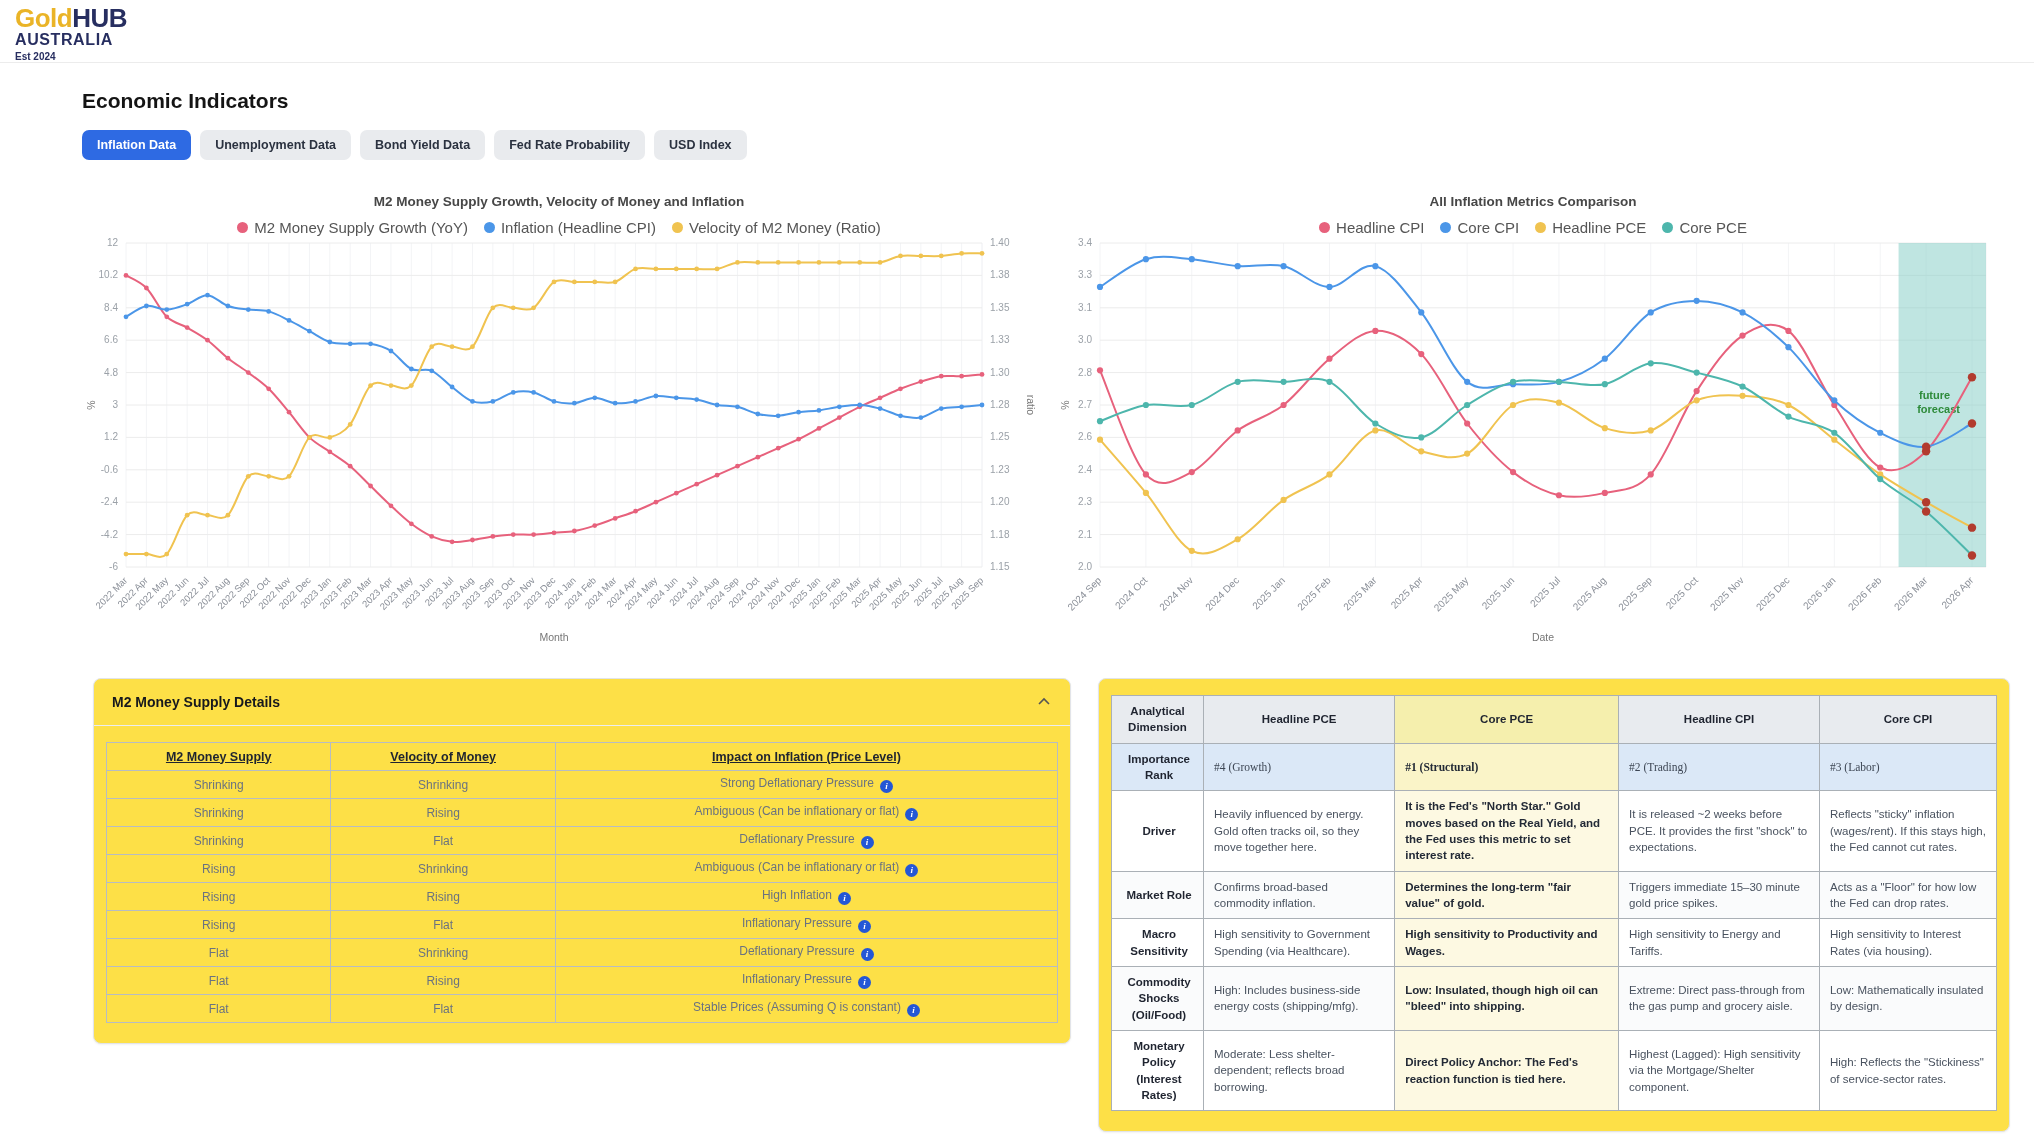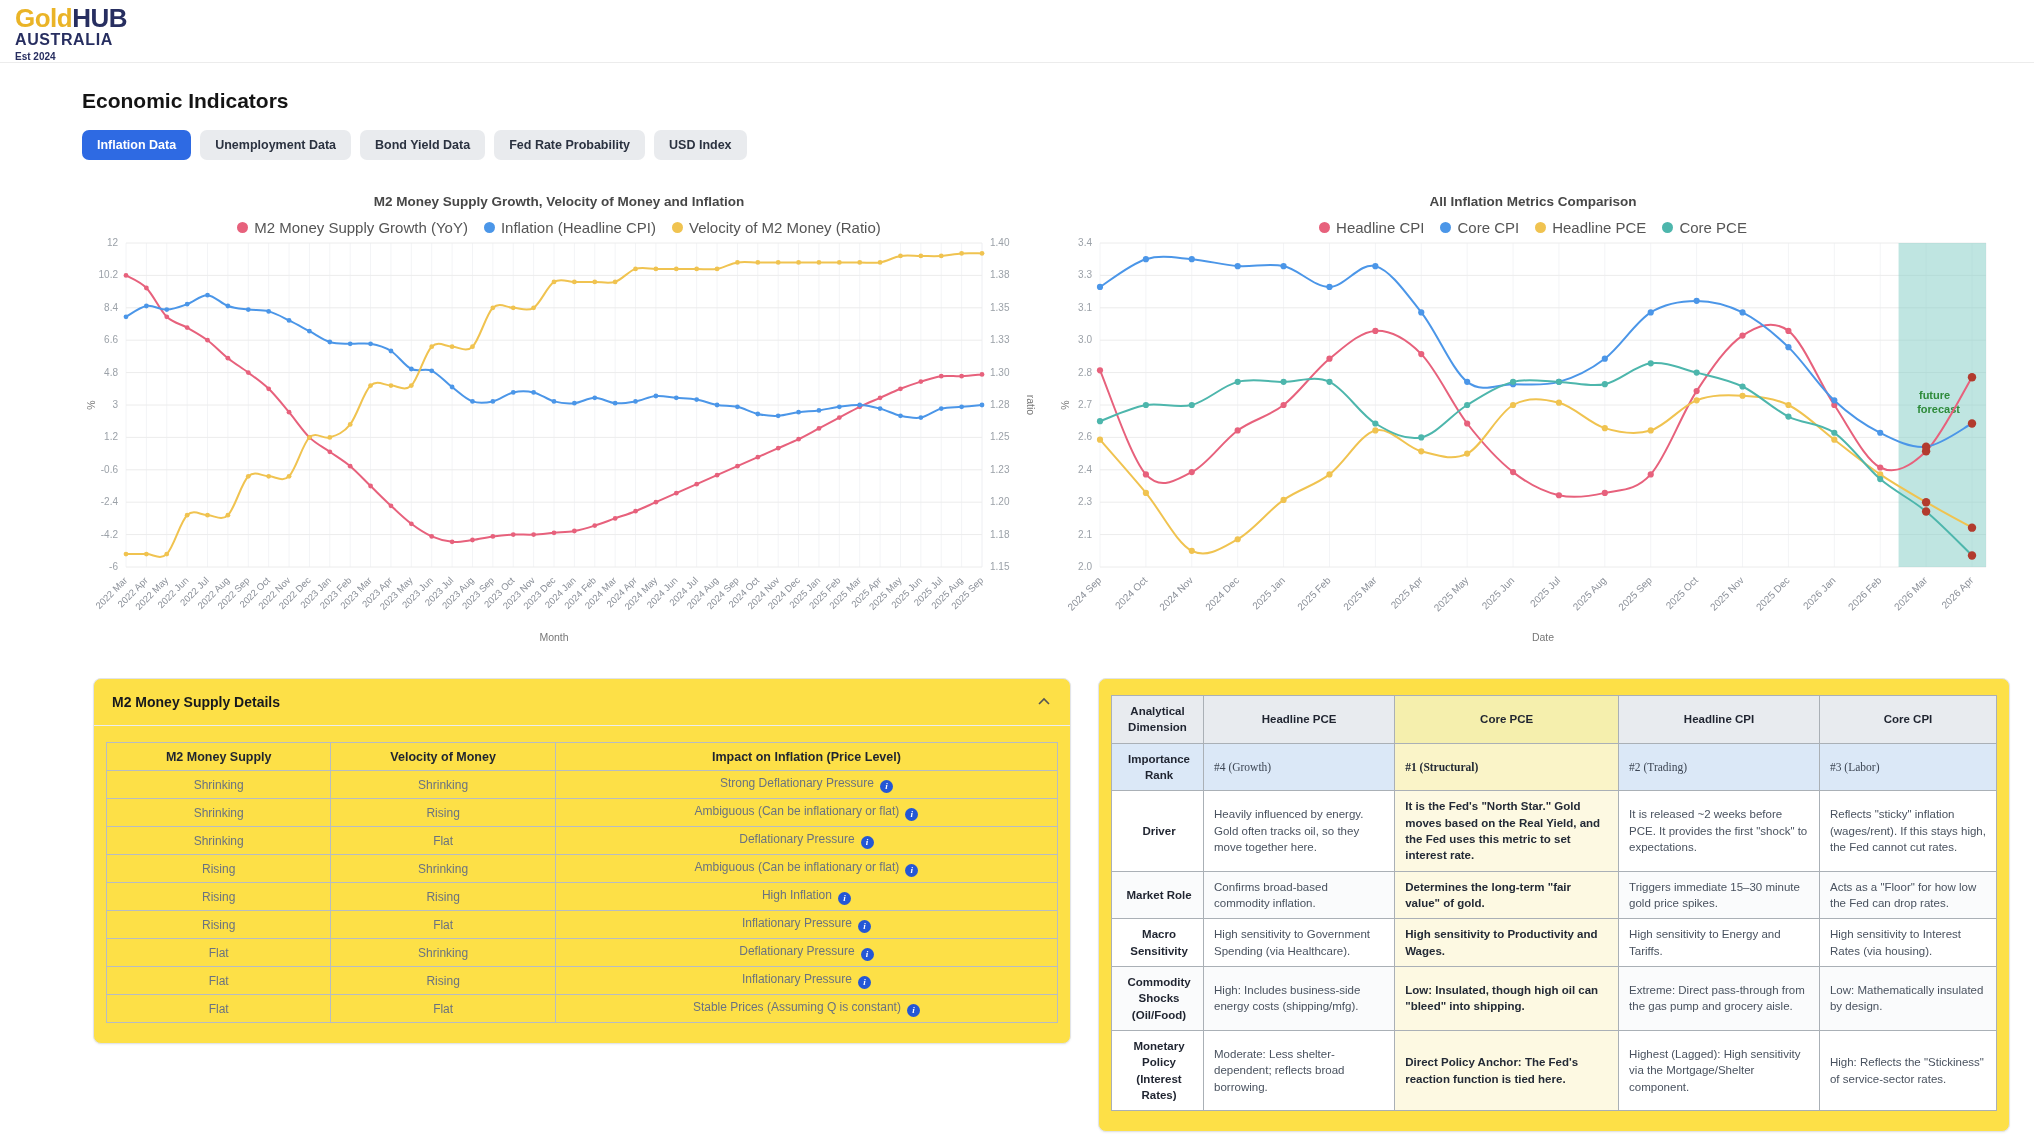--- a/index.html
+++ b/index.html
@@ -39,21 +39,21 @@
   .card-m2 { width:978px; flex:none; }
   .card-inf { flex:1; }
   .card-head { display:flex; align-items:center; justify-content:space-between;
     padding:15px 18px; border-bottom:1px solid #ebedf0; }
   .card-head h2 { font-size:14px; font-weight:700; color:#16181d; }
   .chev { cursor:pointer; display:inline-flex; }
   .card-body { padding:16px 12px 20px 12px; }
   
   table { width:100%; border-collapse:collapse; }
   .m2-table th, .m2-table td { border:1px solid #b7bcc2; text-align:center; padding:4px 8px; }
-  .m2-table th { font-size:12.5px; font-weight:700; color:#1f2430; height:28px; }
+  .m2-table th { font-size:12.5px; font-weight:700; color:#1f2430; height:28px;text-decoration:underline; }
   .m2-table td { font-size:12px; color:#6a7280; height:28px; }
   .info-icon { display:inline-flex; width:13px; height:13px; border-radius:50%; background:#2457d6;
     color:#fff; font-size:9px; font-weight:700; font-style:italic; align-items:center;
     justify-content:center; margin-left:6px; vertical-align:-2px; cursor:pointer;
     font-family:"Liberation Serif", serif; }
   
   .inf-table th, .inf-table td { border:1px solid #aab0b6; padding:7px 10px; font-size:11.5px;
     line-height:1.42; vertical-align:middle; }
   .inf-table thead th { background:#e8ebef; font-weight:700; color:#1f2430; text-align:center; height:46px; }
   .inf-table thead th.hl-h { background:#f5efad; }

